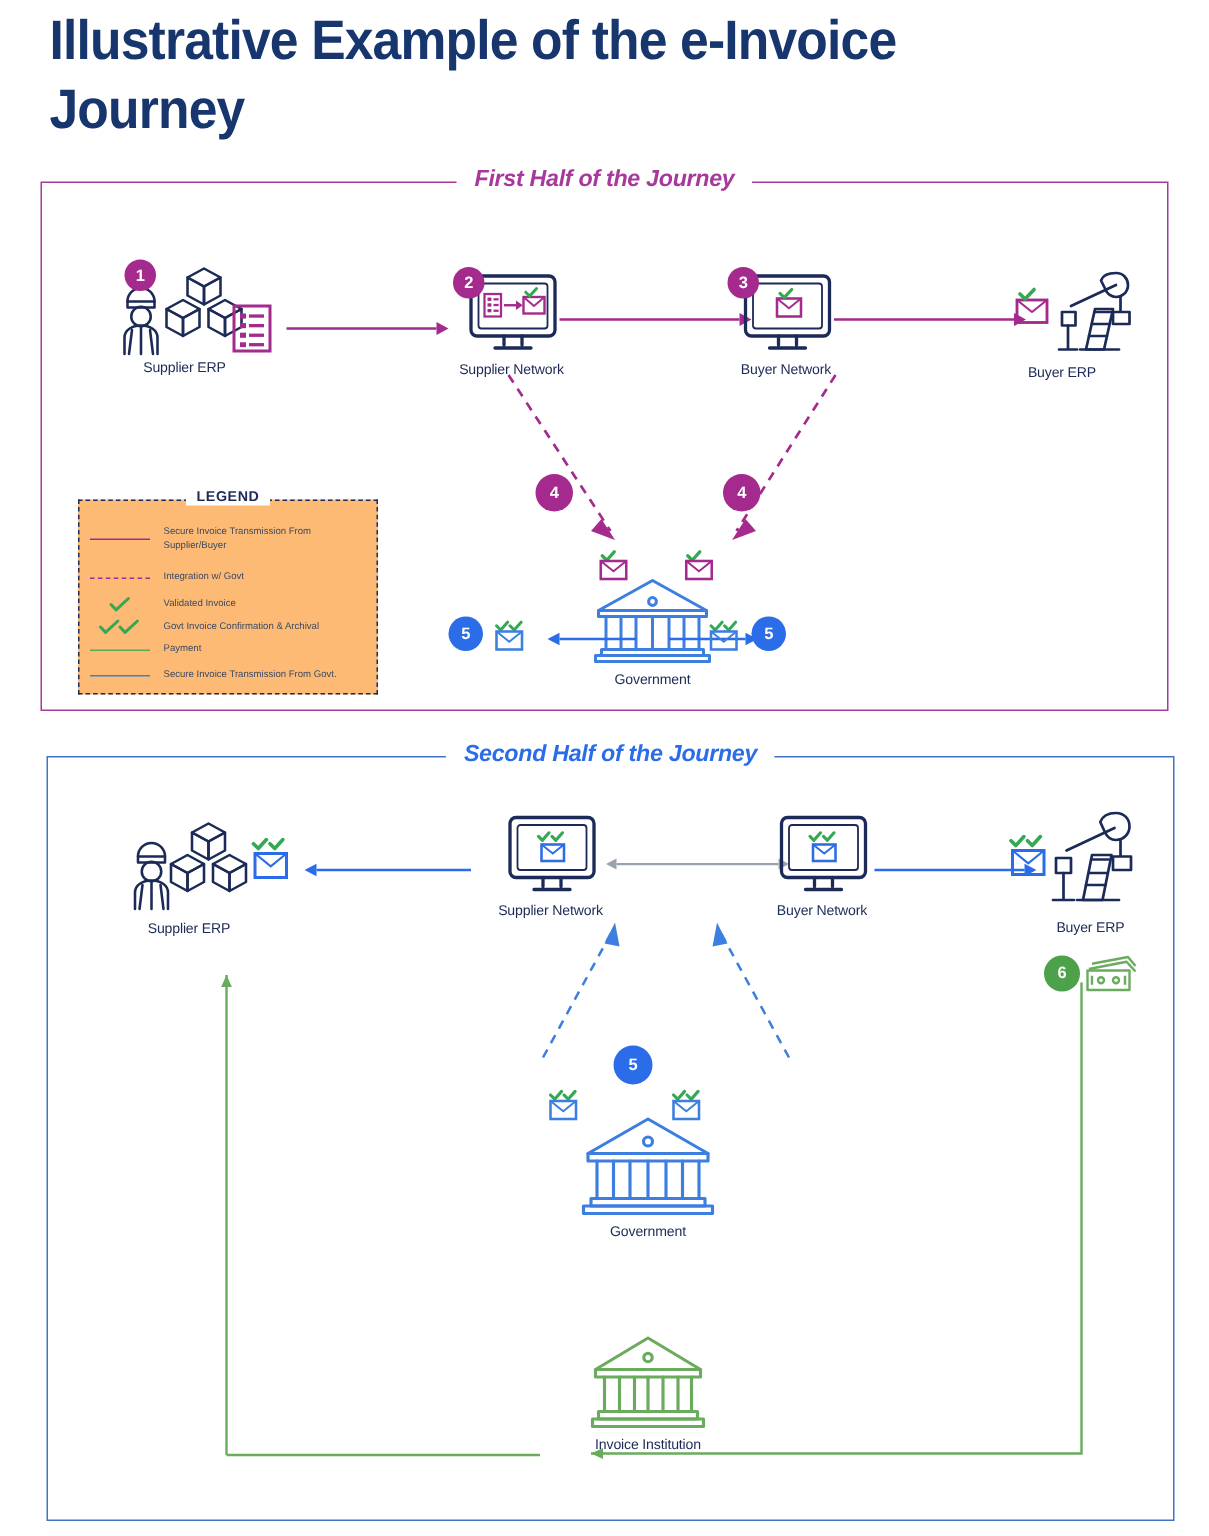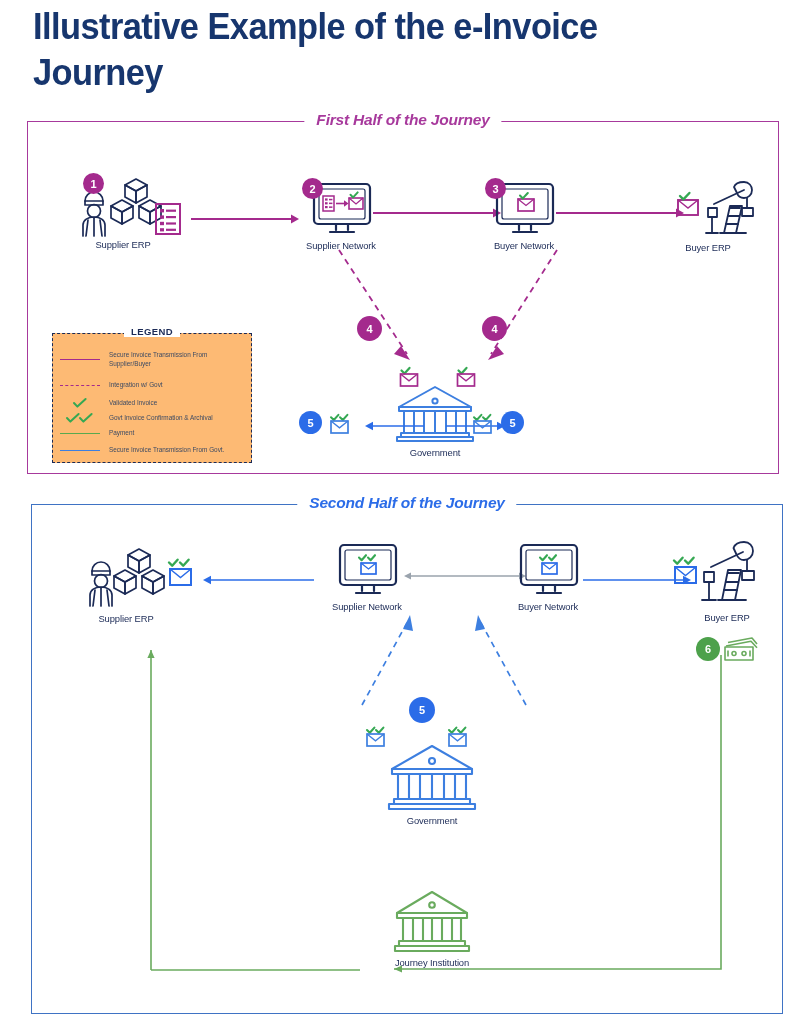--- a/index.html
+++ b/index.html
@@ -428,21 +428,21 @@
     <svg width="140" height="66" viewBox="0 0 140 66">
       <g fill="none" stroke="#6aab5e" stroke-width="2.1" stroke-linejoin="round" stroke-linecap="round">
         <path d="M70 3L35 24h70z"></path>
         <circle cx="70" cy="16" r="2.8"></circle>
         <path d="M35 24h70v5H35z"></path>
         <path d="M41 29v23M51 29v23M61 29v23M70 29v23M80 29v23M90 29v23M99 29v23"></path>
         <path d="M37 52h66v5H37z"></path>
         <path d="M33 57h74v5H33z"></path>
       </g>
     </svg>
-    <div class="node-label">Journey Institution</div>
+    <div class="node-label">Invoice Institution</div>
   </div>
 
   <svg width="370" height="320" viewBox="0 0 370 320" style="position:absolute;left:340px;top:150px;">
     <path d="M349 0 V314 H22" fill="none" stroke="#6aab5e" stroke-width="1.6"></path>
     <path d="M30 310.4 L22 314 L30 317.6z" fill="#6aab5e"></path>
   </svg>
 
   <svg width="320" height="330" viewBox="0 0 320 330" style="position:absolute;left:88px;top:135px;">
     <path d="M31 330 V10" fill="none" stroke="#6aab5e" stroke-width="1.6"></path>
     <path d="M27.4 18 L31 10 L34.6 18z" fill="#6aab5e"></path>

